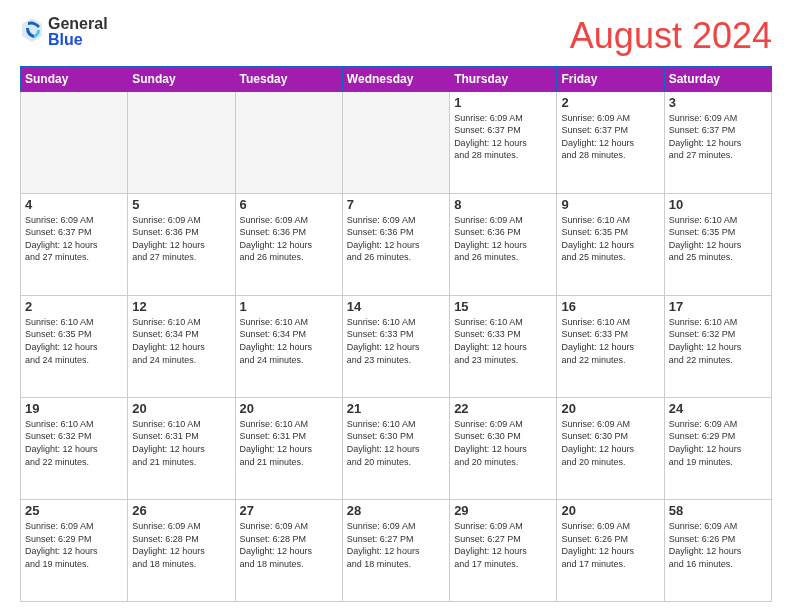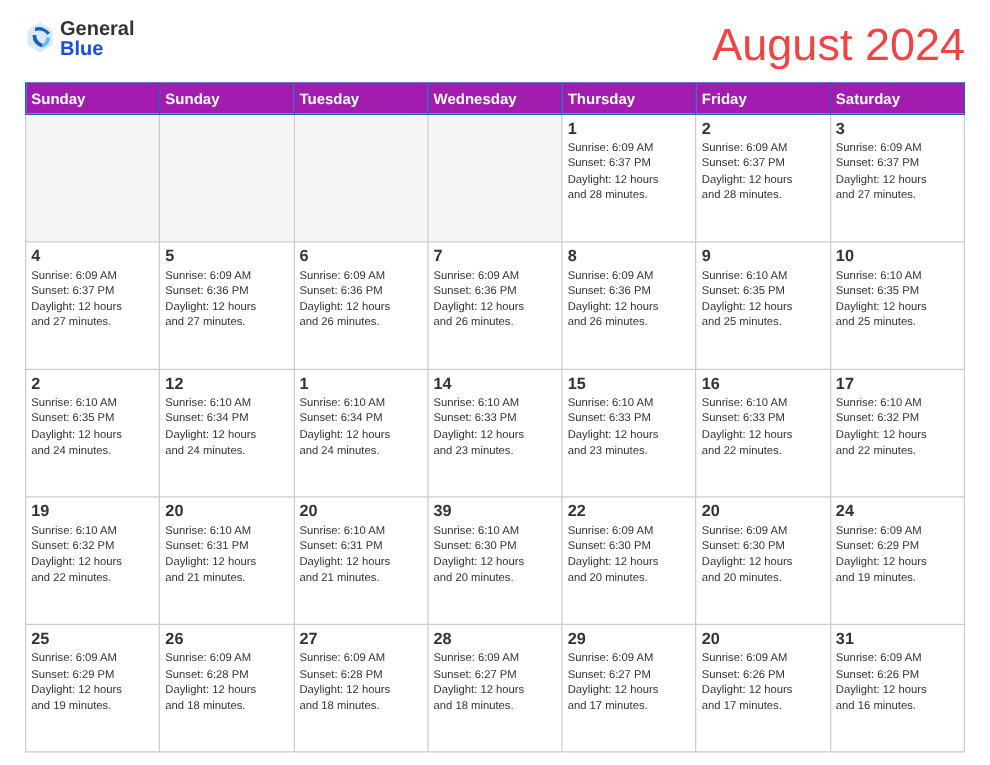--- a/index.html
+++ b/index.html
@@ -283,21 +283,21 @@
 and 21 minutes.</div>
           </td>
           <td>
             <span class="day-num">20</span>
             <div class="day-info" style="white-space: pre-line;">Sunrise: 6:10 AM
 Sunset: 6:31 PM
 Daylight: 12 hours
 and 21 minutes.</div>
           </td>
           <td>
-            <span class="day-num">39</span>
+            <span class="day-num">21</span>
             <div class="day-info" style="white-space: pre-line;">Sunrise: 6:10 AM
 Sunset: 6:30 PM
 Daylight: 12 hours
 and 20 minutes.</div>
           </td>
           <td>
             <span class="day-num">22</span>
             <div class="day-info" style="white-space: pre-line;">Sunrise: 6:09 AM
 Sunset: 6:30 PM
 Daylight: 12 hours
@@ -355,21 +355,21 @@
 and 17 minutes.</div>
           </td>
           <td>
             <span class="day-num">20</span>
             <div class="day-info" style="white-space: pre-line;">Sunrise: 6:09 AM
 Sunset: 6:26 PM
 Daylight: 12 hours
 and 17 minutes.</div>
           </td>
           <td>
-            <span class="day-num">31</span>
+            <span class="day-num">58</span>
             <div class="day-info" style="white-space: pre-line;">Sunrise: 6:09 AM
 Sunset: 6:26 PM
 Daylight: 12 hours
 and 16 minutes.</div>
           </td>
         </tr>
       </tbody>
   </table>
 </div>
 

